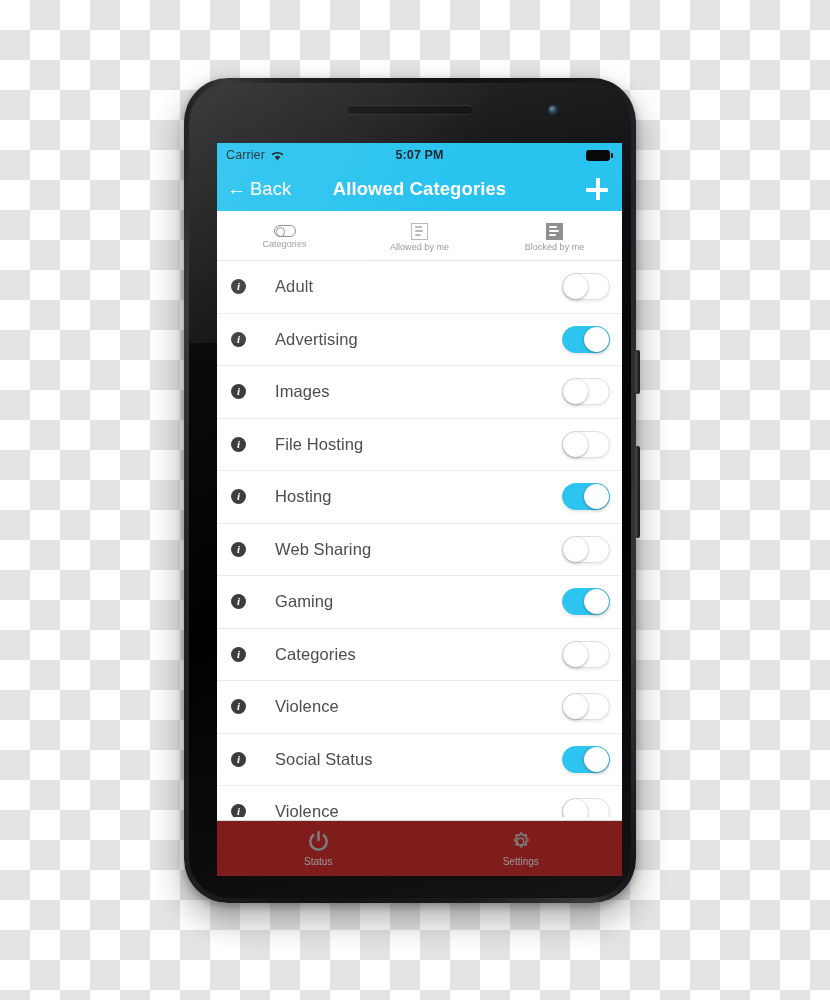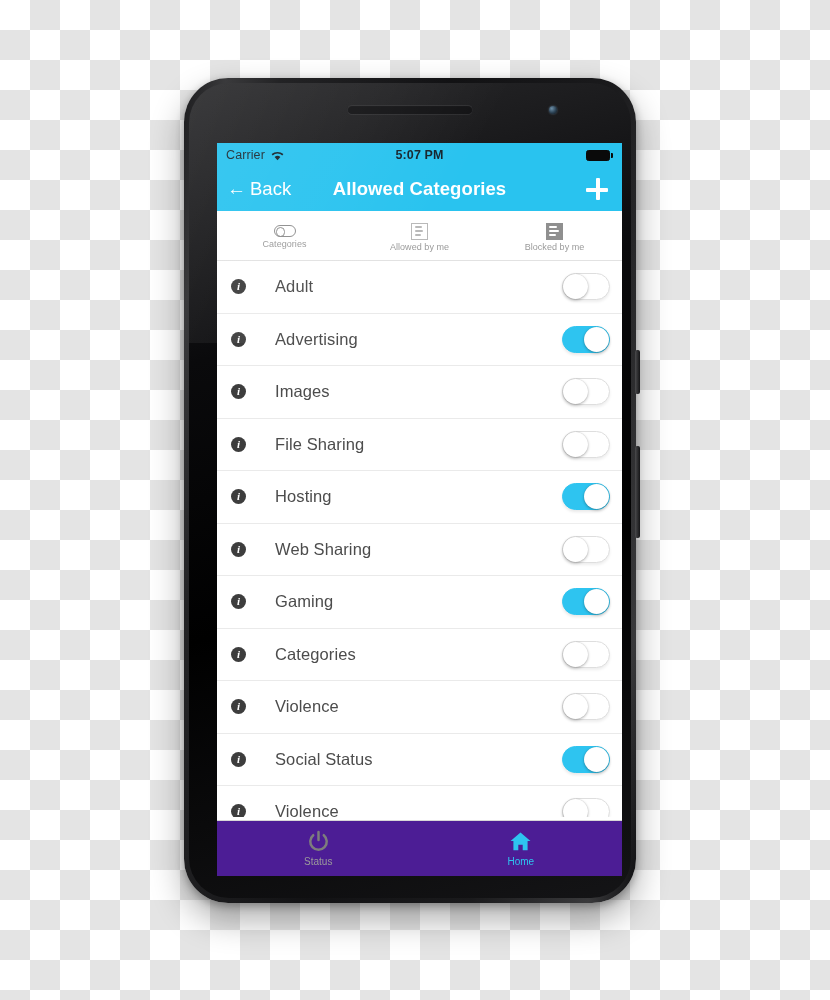--- a/index.html
+++ b/index.html
@@ -197,21 +197,21 @@
     position:absolute; top:0px; width:25px; height:25px;
     border-radius:50%; background:#fff;
     box-shadow:0 1px 3px rgba(0,0,0,0.30), 0 0 1px rgba(0,0,0,0.18);
   }
   .switch.off .knob { left:0px; }
   .switch.on  .knob { right:0px; }
 
   
   #tab-bar {
     position:absolute; left:0; bottom:0; width:100%; height:56px;
-    background:#4c1d95; border-top:1px solid #d7d7d7;
+    background:#7f1d1d; border-top:1px solid #d7d7d7;
     display:flex;
   }
   .tabbar-item {
     flex:1; display:flex; flex-direction:column;
     align-items:center; justify-content:center; gap:3px;
     cursor:pointer;
   }
   .tabbar-label { font-size:10px; color:#9b9b9b; }
   .tabbar-item.active .tabbar-label { color:#2ec4f0; }
 </style>
@@ -297,21 +297,21 @@
           </div>
           <div class="cat-row">
             <div class="info-icon">i</div>
             <span class="cat-label">Images</span>
             <div class="switch off">
               <div class="knob"></div>
             </div>
           </div>
           <div class="cat-row">
             <div class="info-icon">i</div>
-            <span class="cat-label">File Sharing</span>
+            <span class="cat-label">File Hosting</span>
             <div class="switch off">
               <div class="knob"></div>
             </div>
           </div>
           <div class="cat-row">
             <div class="info-icon">i</div>
             <span class="cat-label">Hosting</span>
             <div class="switch on">
               <div class="knob"></div>
             </div>
@@ -363,27 +363,28 @@
       <div id="tab-bar">
 
         <div class="tabbar-item">
           <svg width="23" height="23" viewBox="0 0 24 24">
             <path d="M6.5 5.4 A8.6 8.6 0 1 0 17.5 5.4" fill="none" stroke="#7d7d7d" stroke-width="2.6" stroke-linecap="round"></path>
             <line x1="12" y1="2" x2="12" y2="10.5" stroke="#7d7d7d" stroke-width="2.6" stroke-linecap="round"></line>
           </svg>
           <span class="tabbar-label">Status</span>
         </div>
 
-        <div class="tabbar-item active">
+
+        <div class="tabbar-item">
           <svg width="23" height="23" viewBox="0 0 24 24">
-            <path d="M12 2.6 L1.6 11.4 h3 V21 h5.1 v-5.6 h4.6 V21 h5.1 V11.4 h3 Z" fill="#2ec4f0"></path>
+            <path d="M12 3.1 l1.6 .25 .55 1.9 1.35 .56 1.7-1 1.15 1.15 -1 1.7 .56 1.35 1.9 .55 0 1.63 -1.9 .55 -.56 1.35 1 1.7 -1.15 1.15 -1.7-1 -1.35 .56 -.55 1.9 -1.63 0 -.55-1.9 -1.35-.56 -1.7 1 -1.15-1.15 1-1.7 -.56-1.35 -1.9-.55 0-1.63 1.9-.55 .56-1.35 -1-1.7 1.15-1.15 1.7 1 1.35-.56 .55-1.9 Z" fill="none" stroke="#7d7d7d" stroke-width="1.5" stroke-linejoin="round"></path>
+            <circle cx="12" cy="12" r="3.5" fill="none" stroke="#7d7d7d" stroke-width="1.5"></circle>
           </svg>
-          <span class="tabbar-label">Home</span>
-        </div>
-
+          <span class="tabbar-label">Settings</span>
+        </div>
 
       </div>
 
     </div>
   </div>
 
   <div class="side-btn" id="btn-power"></div>
   <div class="side-btn" id="btn-volume"></div>
 </div>
 

